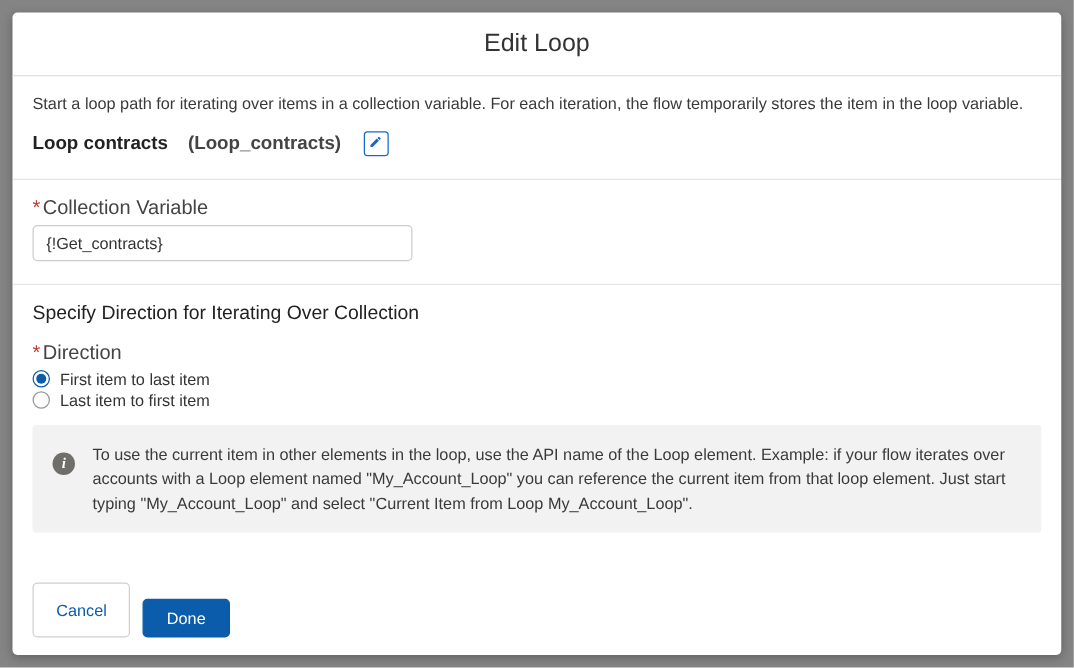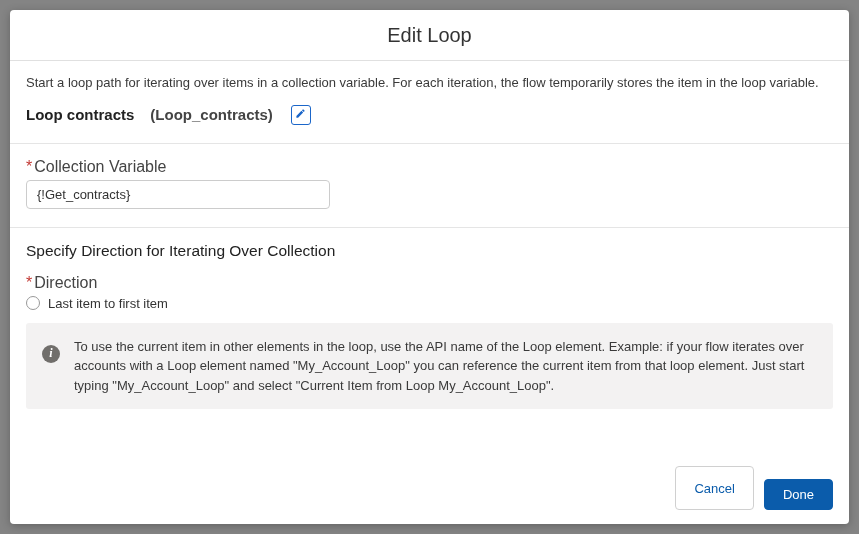--- a/index.html
+++ b/index.html
@@ -175,21 +175,21 @@
   }
   .info-text {
     font-size: 13px;
     color: #3a3a3a;
     line-height: 1.5;
   }
   .modal-footer {
     padding: 14px 16px;
     text-align: right;
     display: flex;
-    justify-content: flex-end;
+    justify-content: flex-start;
     gap: 10px;
   }
   .btn {
     padding: 7px 18px;
     font-size: 13px;
     border-radius: 4px;
     cursor: pointer;
     border: 1px solid transparent;
   }
   .btn-neutral {
@@ -237,20 +237,24 @@
       <input class="text-input" type="text" value="{!Get_contracts}" style="">
     </div>
 
     <div class="section" style="border-bottom:none; padding-bottom:0;">
       <h2 class="section-title">Specify Direction for Iterating Over Collection</h2>
       <label class="field-label">
         <span class="required-marker">*</span><span>Direction</span>
       </label>
       <div class="radio-group">
         <div class="radio-row">
+          <span class="radio selected"></span>
+          <span class="radio-label">First item to last item</span>
+        </div>
+        <div class="radio-row">
           <span class="radio"></span>
           <span class="radio-label">Last item to first item</span>
         </div>
       </div>
     </div>
 
     <div class="info-box">
       <span class="info-icon">i</span>
       <p class="info-text">To use the current item in other elements in the loop, use the API name of the Loop element. Example: if your flow iterates over accounts with a Loop element named "My_Account_Loop" you can reference the current item from that loop element. Just start typing "My_Account_Loop" and select "Current Item from Loop My_Account_Loop".</p>
     </div>

